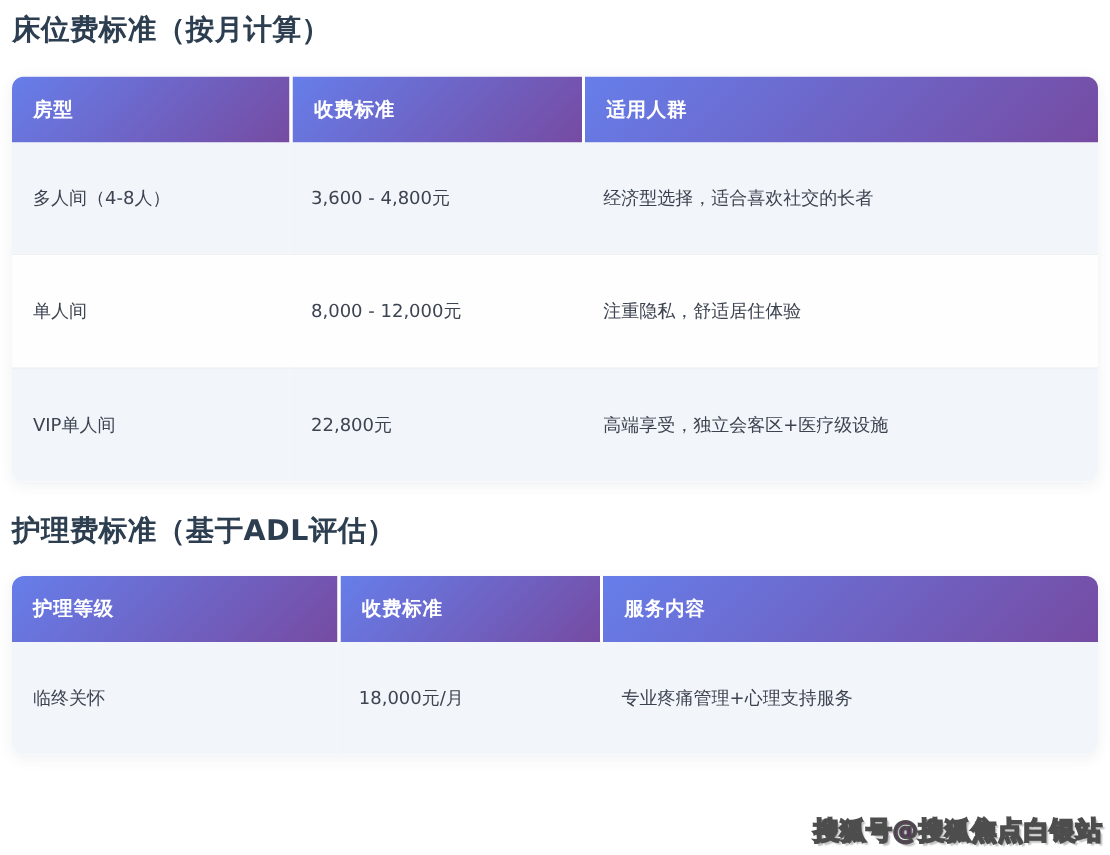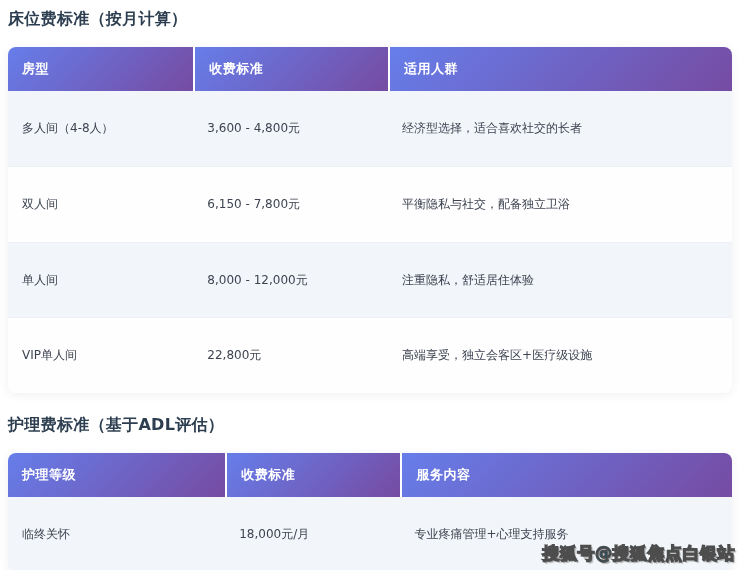--- a/index.html
+++ b/index.html
@@ -6,21 +6,21 @@
   html,body { margin:0; padding:0; }
   body {
     width: 740px; height: 570px;
     background: #ffffff;
     font-family: "DejaVu Sans", "Liberation Sans", sans-serif;
     position: relative;
     overflow: hidden;
     padding: 10px 8px 0 8px;
   }
   .section-title {
-    font-size: 16px;
+    font-size: 19px;
     font-weight: bold;
     color: #2c3e50;
     margin: 0;
     line-height: 1.15;
     letter-spacing: .3px;
   }
   .price-table {
     width: 100%;
     border-collapse: separate;
     border-spacing: 0;
@@ -61,21 +61,21 @@
   #section-1 .price-table th:nth-child(2), #section-1 .price-table td:nth-child(2) { width: 24.2%; }
   #section-1 .price-table th:nth-child(3), #section-1 .price-table td:nth-child(3) { width: 45.8%; }
   #section-1 { margin-top: 23px; }
   #section-0 .price-table td { height: 43px; }
   .watermark {
     position: absolute;
     right: 5px;
     bottom: 5px;
     font-size: 17px;
     font-weight: bold;
-    color: #0c4a6e;
+    color: #701a75;
     -webkit-text-stroke: 1.3px #4d4d4d;
     text-shadow: 1px 1px 0 #8a8a8a, 2px 2px 1px rgba(0,0,0,.25);
     letter-spacing: .5px;
     white-space: nowrap;
   }
 </style>
 </head>
 <body>
 
 <section id="section-0">
@@ -86,25 +86,20 @@
           <th>房型</th>
           <th>收费标准</th>
           <th>适用人群</th>
         </tr>
       </thead>
     <tbody>
         <tr>
           <td>多人间（4-8人）</td>
           <td>3,600 - 4,800元</td>
           <td>经济型选择，适合喜欢社交的长者</td>
-        </tr>
-        <tr>
-          <td>双人间</td>
-          <td>6,150 - 7,800元</td>
-          <td>平衡隐私与社交，配备独立卫浴</td>
         </tr>
         <tr>
           <td>单人间</td>
           <td>8,000 - 12,000元</td>
           <td>注重隐私，舒适居住体验</td>
         </tr>
         <tr>
           <td>VIP单人间</td>
           <td>22,800元</td>
           <td>高端享受，独立会客区+医疗级设施</td>

